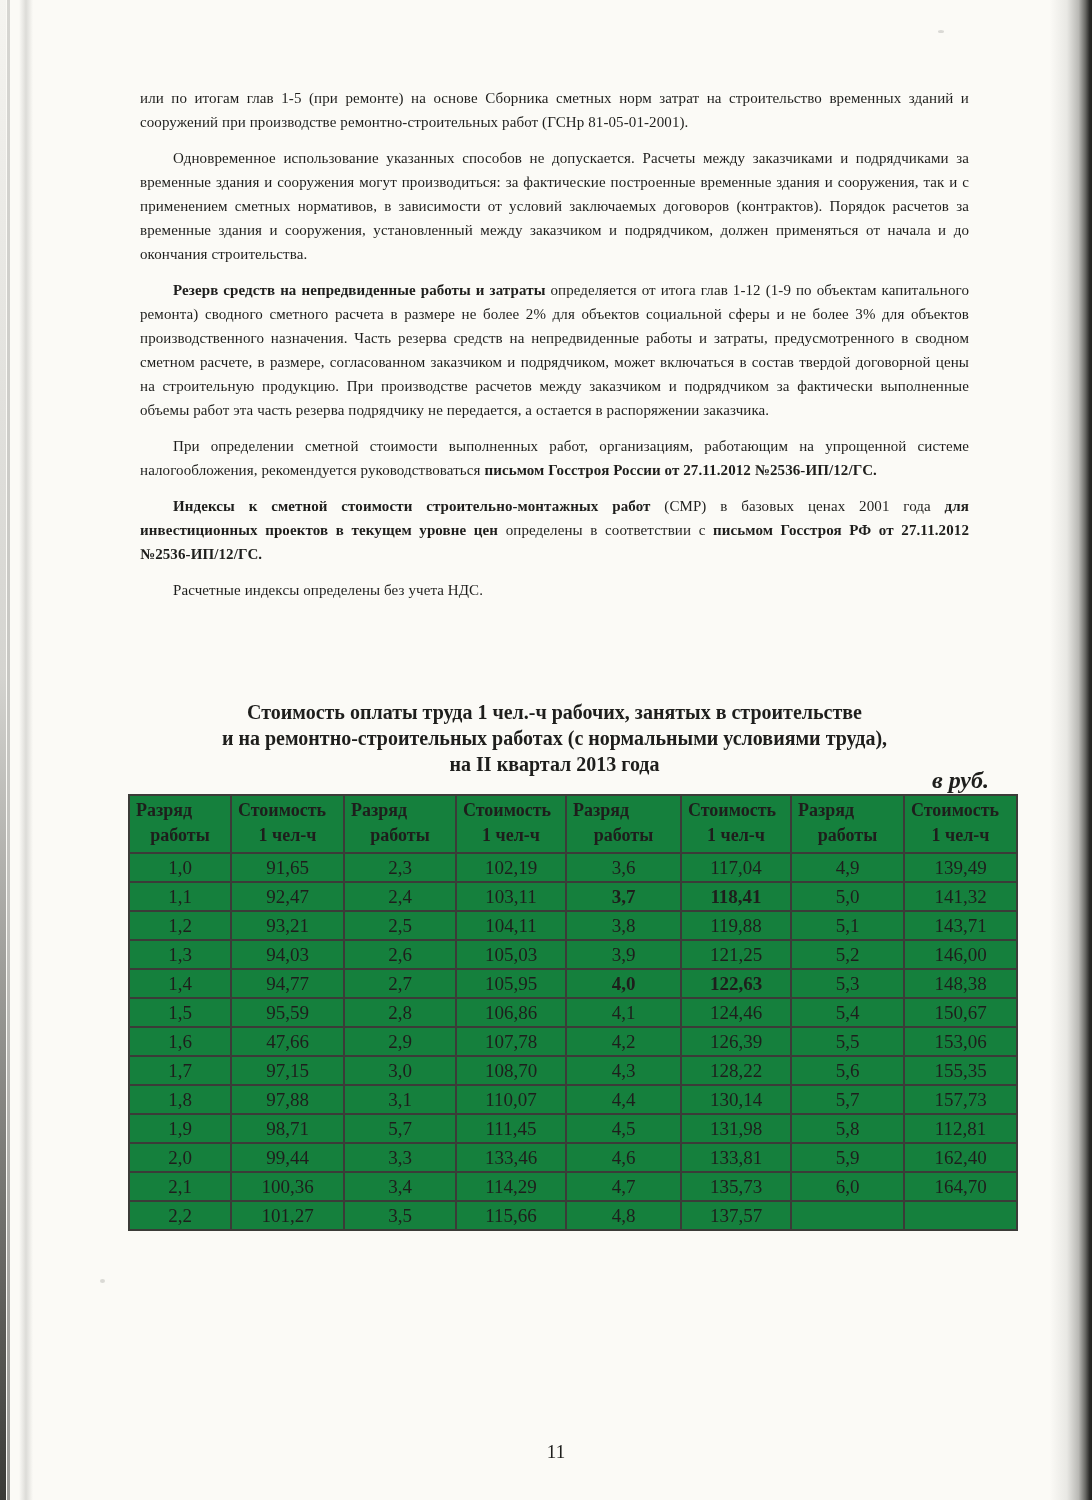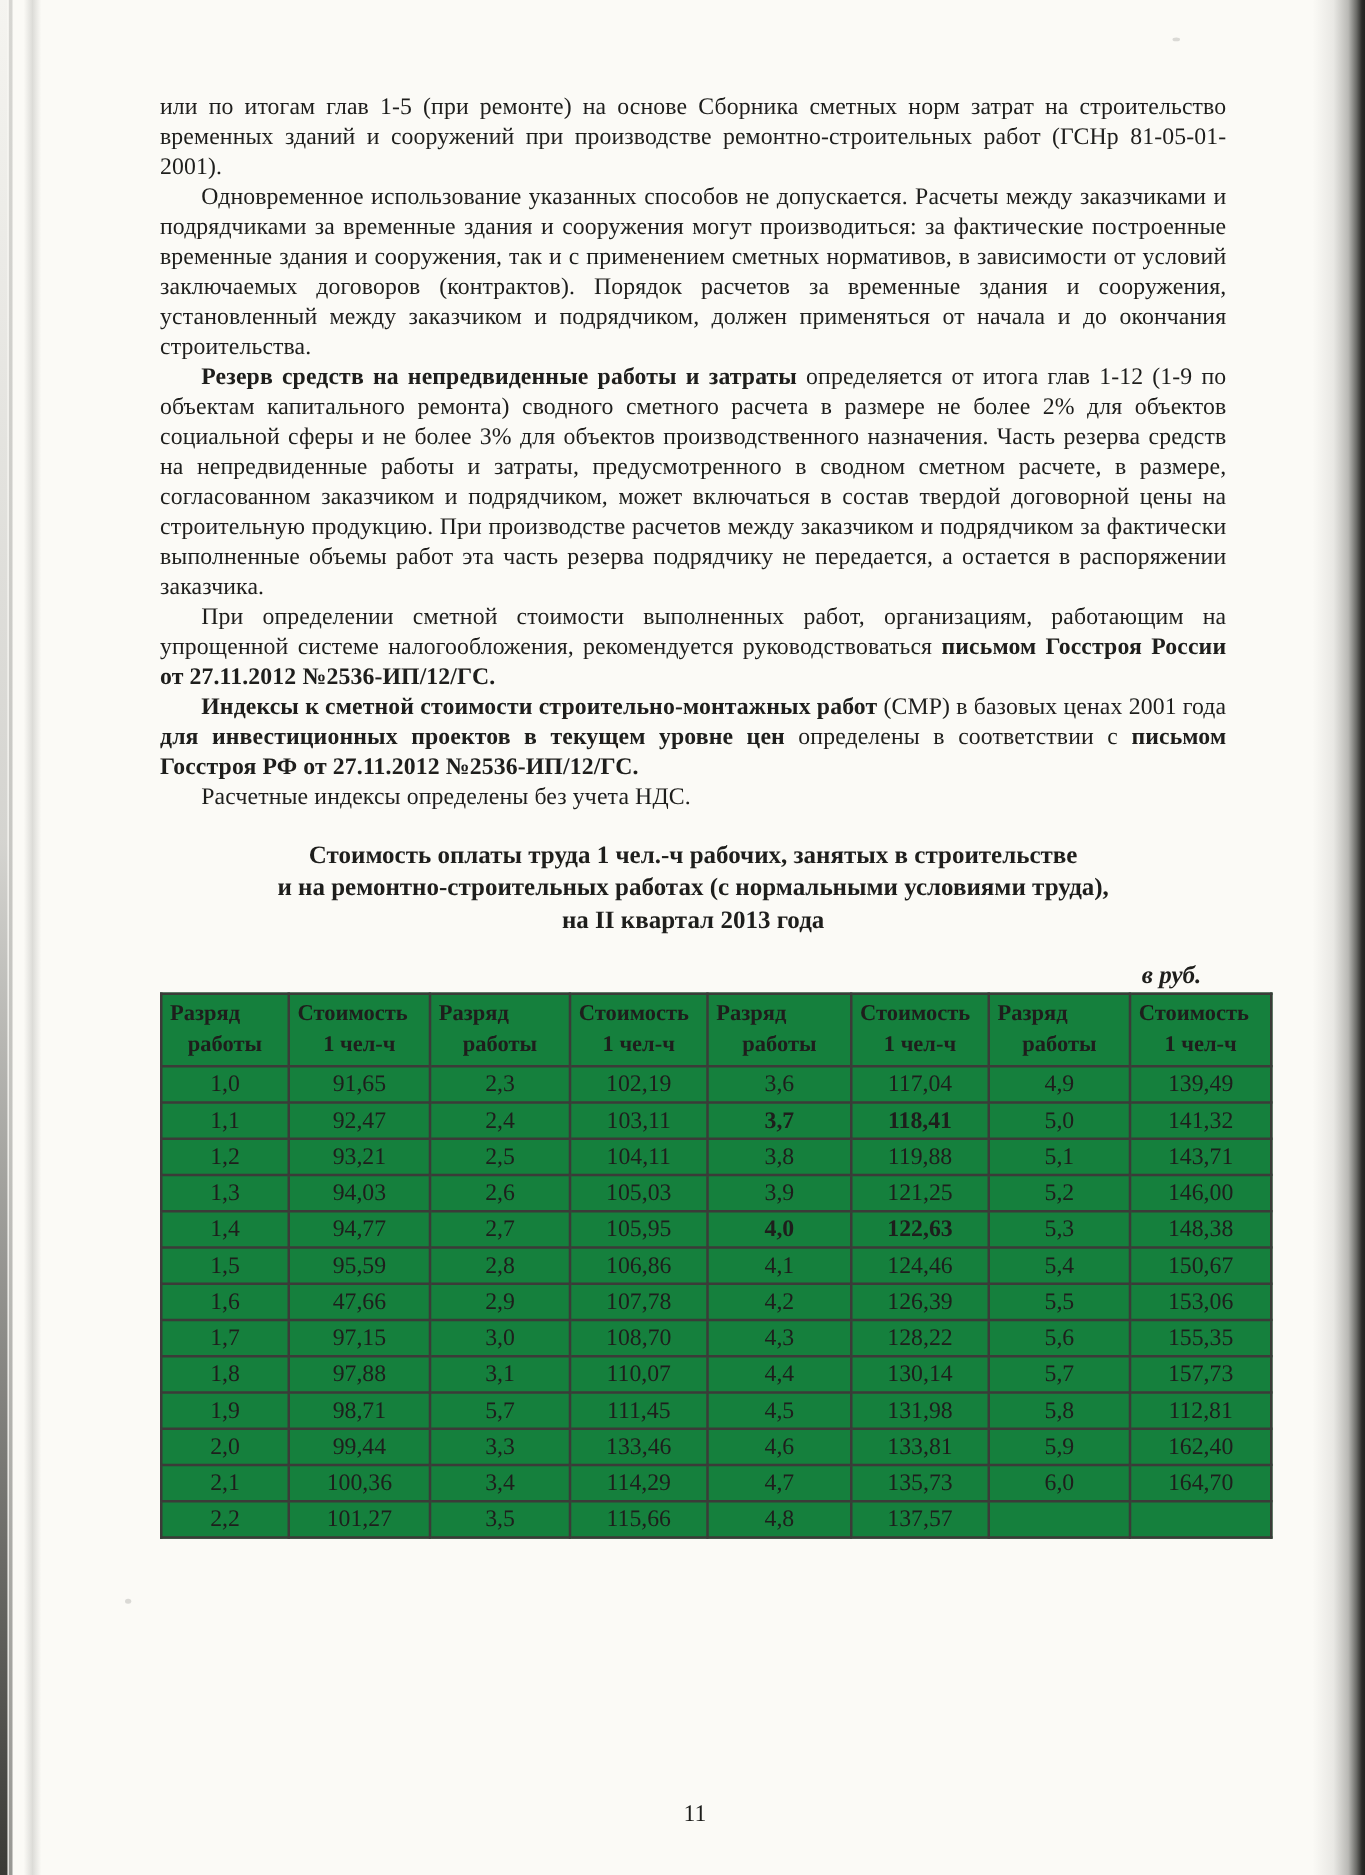--- a/index.html
+++ b/index.html
@@ -48,37 +48,37 @@
       rgba(200,200,196,0) 100%);
     pointer-events:none;
   }
   .speck { position:absolute; background:rgba(120,120,116,0.25); border-radius:50%; pointer-events:none; }
 
   
   .text-block {
     position:absolute; left:128px; top:74px; width:853px;
   }
   .para {
-    margin:0; text-align:justify;
-    font-size:19px; line-height:24px;
+    margin:12px; text-align:justify;
+    font-size:15px; line-height:24px;
     letter-spacing:0.1px;
   }
   .para.indent { text-indent:33px; }
   .b { font-weight:bold; }
 
   
   .table-title {
-    position:absolute; left:128px; top:671px; width:853px;
+    position:absolute; left:128px; top:699px; width:853px;
     text-align:center; font-weight:bold;
     font-size:20px; line-height:26px;
   }
   .rub-note {
-    position:absolute; left:112px; top:768px; width:849px;
+    position:absolute; left:140px; top:768px; width:849px;
     text-align:right; font-weight:bold; font-style:italic;
-    font-size:20px; line-height:24px;
+    font-size:24px; line-height:24px;
   }
 
   
   .wage-table {
     position:absolute; left:128px; top:794px;
     border-collapse:collapse;
     background:#15803d;
   }
   .wage-table td, .wage-table th {
     border:2px solid #3b3b38;

